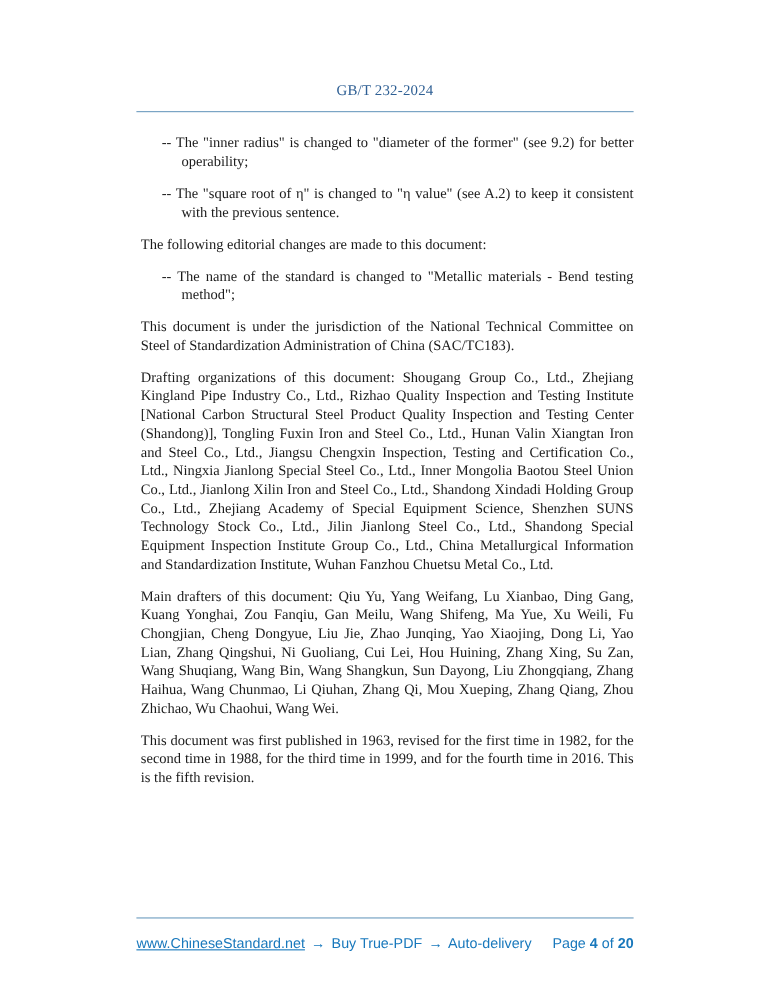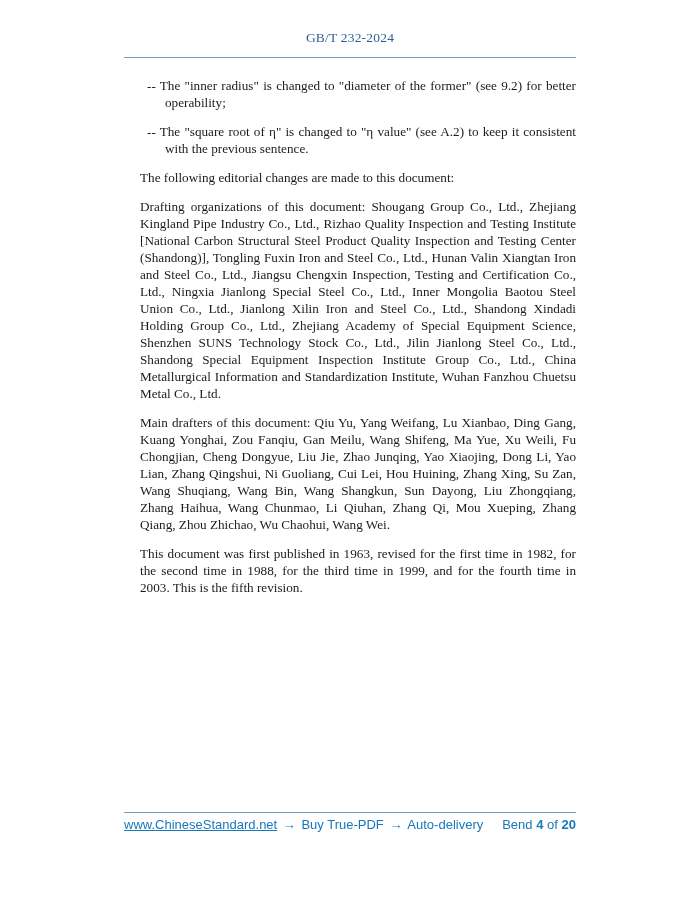--- a/index.html
+++ b/index.html
@@ -11,20 +11,21 @@
     position: relative;
     width: 700px;
     height: 906px;
     background: #ffffff;
     font-family: "Liberation Serif", "DejaVu Serif", serif;
     color: #1b1b1b;
     overflow: hidden;
   }
   .header {
     text-align: center;
+    margin-top: 44px;
   }
   .doc-number {
     padding-top: 30px;
     font-size: 13.5px;
     color: #2e5f94;
     letter-spacing: 0.2px;
   }
   .header-rule {
     margin: 11px auto 0 auto;
     width: 452px;
@@ -32,35 +33,35 @@
     border-top: 1px solid #6d9cbf;
   }
   .content {
     width: 452px;
     margin: 19px auto 0 auto;
     font-size: 13.2px;
     line-height: 17px;
     text-align: justify;
   }
   .content p {
-    margin: 0 0 12px 16px;
+    margin: 0 0 12px 4px;
   }
   .bullet {
     margin: 0 0 12px 23px;
     padding-left: 18px;
     text-indent: -18px;
     text-align: justify;
   }
   .footer {
     position: absolute;
     left: 124px;
-    top: 812px;
+    top: 834px;
     width: 452px;
     border-top: 1px solid #6d9cbf;
-    padding-top: 4px;
+    padding-top: 15px;
     display: flex;
     justify-content: space-between;
     align-items: baseline;
     font-family: "Liberation Sans", "DejaVu Sans", sans-serif;
     font-size: 13px;
     color: #1878bc;
   }
   .footer-left span, .footer-left a {
     margin-right: 2px;
   }
@@ -84,42 +85,44 @@
   </div>
 
   <div class="content">
 
     <div class="bullet">-- The "inner radius" is changed to "diameter of the former" (see 9.2) for better operability;</div>
 
     <div class="bullet">-- The "square root of η" is changed to "η value" (see A.2) to keep it consistent with the previous sentence.</div>
 
     <p>The following editorial changes are made to this document:</p>
 
+    <div class="bullet">-- The name of the standard is changed to "Metallic materials - Bend testing method";</div>
 
 
 
 
+    <p>This document is under the jurisdiction of the National Technical Committee on Steel of Standardization Administration of China (SAC/TC183).</p>
 
     <p>Drafting organizations of this document: Shougang Group Co., Ltd., Zhejiang Kingland Pipe Industry Co., Ltd., Rizhao Quality Inspection and Testing Institute [National Carbon Structural Steel Product Quality Inspection and Testing Center (Shandong)], Tongling Fuxin Iron and Steel Co., Ltd., Hunan Valin Xiangtan Iron and Steel Co., Ltd., Jiangsu Chengxin Inspection, Testing and Certification Co., Ltd., Ningxia Jianlong Special Steel Co., Ltd., Inner Mongolia Baotou Steel Union Co., Ltd., Jianlong Xilin Iron and Steel Co., Ltd., Shandong Xindadi Holding Group Co., Ltd., Zhejiang Academy of Special Equipment Science, Shenzhen SUNS Technology Stock Co., Ltd., Jilin Jianlong Steel Co., Ltd., Shandong Special Equipment Inspection Institute Group Co., Ltd., China Metallurgical Information and Standardization Institute, Wuhan Fanzhou Chuetsu Metal Co., Ltd.</p>
 
     <p>Main drafters of this document: Qiu Yu, Yang Weifang, Lu Xianbao, Ding Gang, Kuang Yonghai, Zou Fanqiu, Gan Meilu, Wang Shifeng, Ma Yue, Xu Weili, Fu Chongjian, Cheng Dongyue, Liu Jie, Zhao Junqing, Yao Xiaojing, Dong Li, Yao Lian, Zhang Qingshui, Ni Guoliang, Cui Lei, Hou Huining, Zhang Xing, Su Zan, Wang Shuqiang, Wang Bin, Wang Shangkun, Sun Dayong, Liu Zhongqiang, Zhang Haihua, Wang Chunmao, Li Qiuhan, Zhang Qi, Mou Xueping, Zhang Qiang, Zhou Zhichao, Wu Chaohui, Wang Wei.</p>
 
-    <p>This document was first published in 1963, revised for the first time in 1982, for the second time in 1988, for the third time in 1999, and for the fourth time in 2003. This is the fifth revision.</p>
+    <p>This document was first published in 1963, revised for the first time in 1982, for the second time in 1988, for the third time in 1999, and for the fourth time in 2016. This is the fifth revision.</p>
 
   </div>
 
   <div class="footer">
     <div class="footer-left">
       <a class="footer-link">www.ChineseStandard.net</a>
       <span>→</span>
       <span>Buy True-PDF</span>
       <span>→</span>
       <span>Auto-delivery</span>
     </div>
     <div class="footer-right">
-      <span>Bend</span>
+      <span>Page</span>
       <span class="num">4</span>
       <span>of</span>
       <span class="num">20</span>
     </div>
   </div>
 
 </div>
 
 </body></html>

